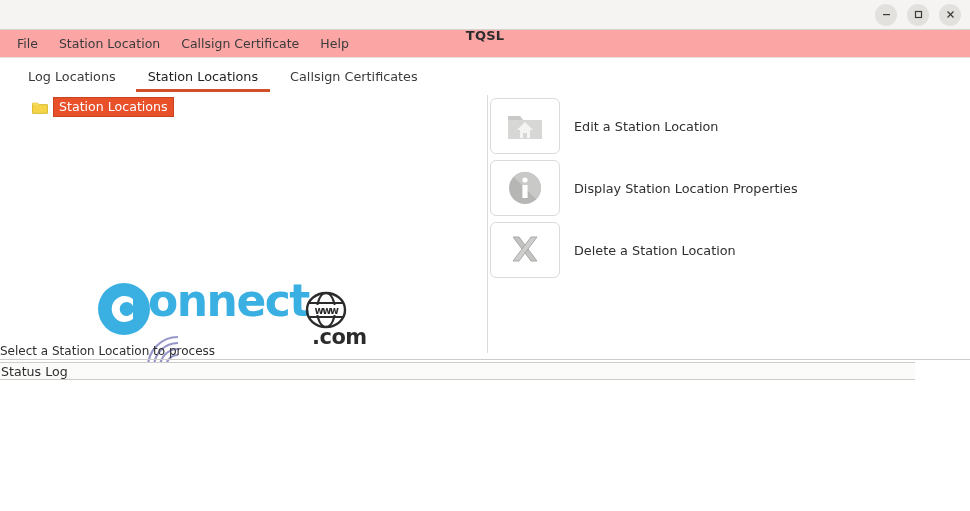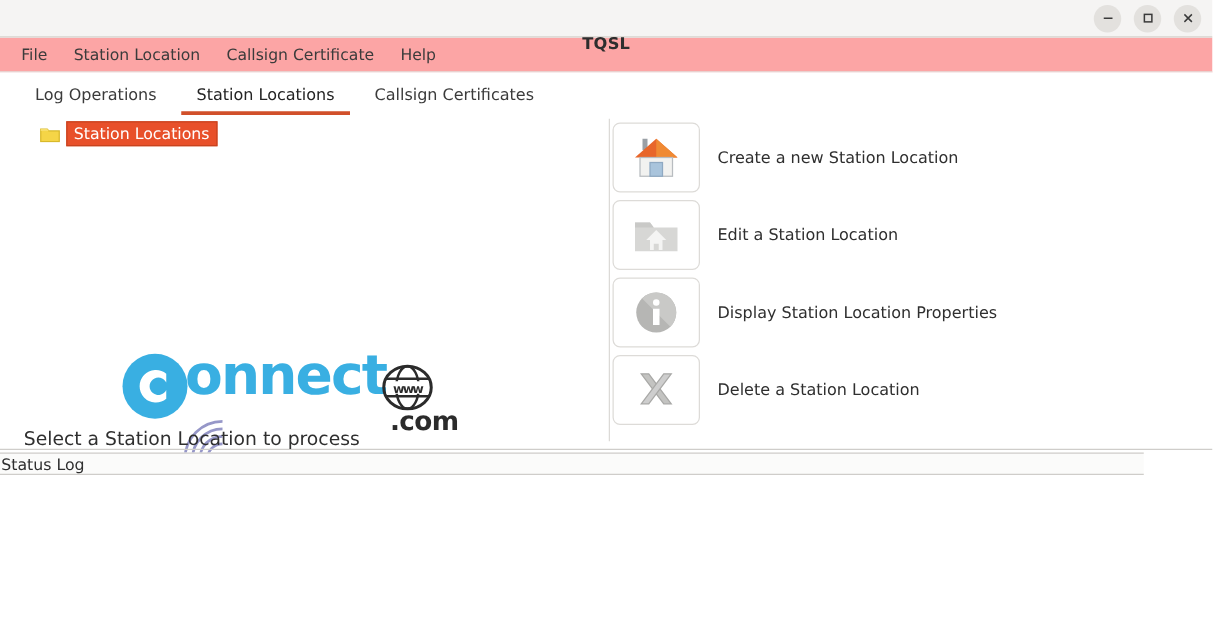--- a/index.html
+++ b/index.html
@@ -215,23 +215,23 @@
   .hint-bar {
     position: absolute;
     top: 343px;
     left: 0;
     width: 970px;
     height: 17px;
     border-bottom: 1px solid #cfcdca;
     box-sizing: border-box;
   }
   .hint-text {
-    font-size: 15px;
+    font-size: 12px;
     color: #2f2f2f;
-    padding-left: 19px;
+    padding-left: 0;
     line-height: 16px;
     white-space: nowrap;
   }
   .statuslog-header {
     position: absolute;
     top: 362px;
     left: 0;
     width: 915px;
     height: 18px;
     background: #fbfbfa;
@@ -280,21 +280,21 @@
 </div>
 
 <div class="menubar">
   <div class="menu-item">File</div>
   <div class="menu-item">Station Location</div>
   <div class="menu-item">Callsign Certificate</div>
   <div class="menu-item">Help</div>
 </div>
 
 <div class="tabbar">
-  <div class="tab">Log Operations</div>
+  <div class="tab">Log Locations</div>
   <div class="tab active">Station Locations</div>
   <div class="tab">Callsign Certificates</div>
 </div>
 
 <div class="content">
 
   <div class="vdivider"></div>
 
   <div class="tree">
     <div class="tree-item">
@@ -325,32 +325,20 @@
         <path d="M6 36 a30 30 0 0 1 30 -30" fill="none" stroke="#8e8fc4" stroke-width="2.2"></path>
         <path d="M12 36 a24 24 0 0 1 24 -24" fill="none" stroke="#8e8fc4" stroke-width="2.2"></path>
         <path d="M18 36 a18 18 0 0 1 18 -18" fill="none" stroke="#8e8fc4" stroke-width="2.2"></path>
         <path d="M24 36 a12 12 0 0 1 12 -12" fill="none" stroke="#8e8fc4" stroke-width="2.2"></path>
       </svg>
     </div>
   </div>
 
   <div class="actions">
 
-    <div class="action-row">
-      <div class="action-btn">
-        <svg width="38" height="34" viewBox="0 0 38 34">
-          <rect x="8" y="2" width="4" height="9" fill="#9aa0a6"></rect>
-          <path d="M19 2 L36 17 L2 17 Z" fill="#e8662a"></path>
-          <path d="M19 2 L36 17 L19 17 Z" fill="#f08a33"></path>
-          <rect x="6" y="17" width="26" height="15" fill="#f2f2f0" stroke="#b8bcc0" stroke-width="1"></rect>
-          <rect x="14" y="21" width="10" height="11" fill="#a9c4dc" stroke="#8fa9c2" stroke-width="1"></rect>
-        </svg>
-      </div>
-      <div class="action-label">Create a new Station Location</div>
-    </div>
 
     <div class="action-row">
       <div class="action-btn">
         <svg width="38" height="32" viewBox="0 0 38 32">
           <path d="M2 6 h12 l3 4 h19 v19 h-34 z" fill="#d7d7d5"></path>
           <path d="M2 6 h12 l3 4 h-15 z" fill="#c9c9c7"></path>
           <path d="M19 12 L27 20 L11 20 Z" fill="#f4f4f3"></path>
           <rect x="14" y="20" width="10" height="8" fill="#f4f4f3"></rect>
           <rect x="17" y="23" width="4" height="5" fill="#d7d7d5"></rect>
         </svg>

